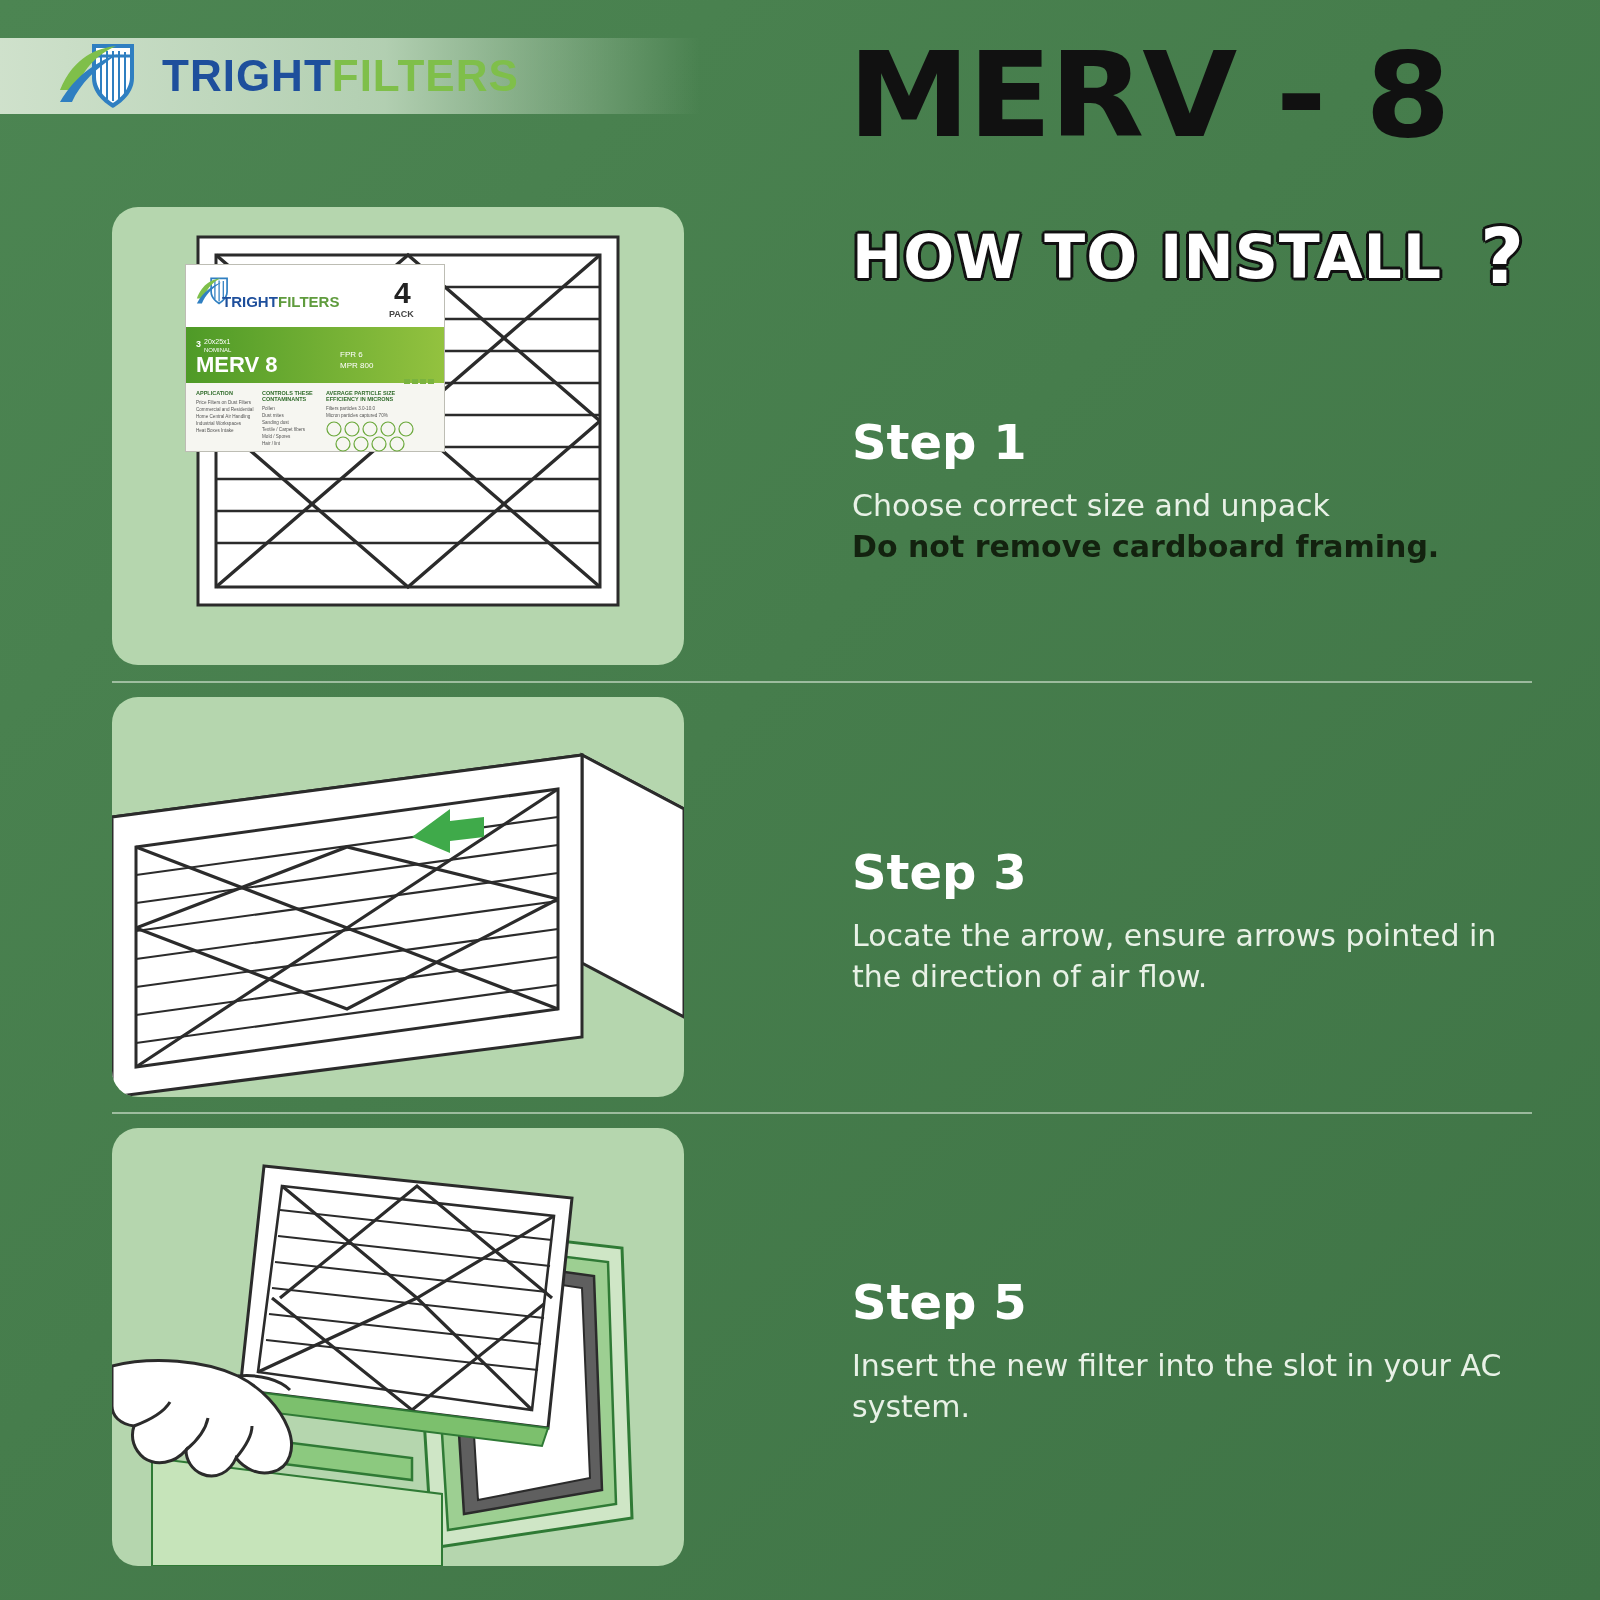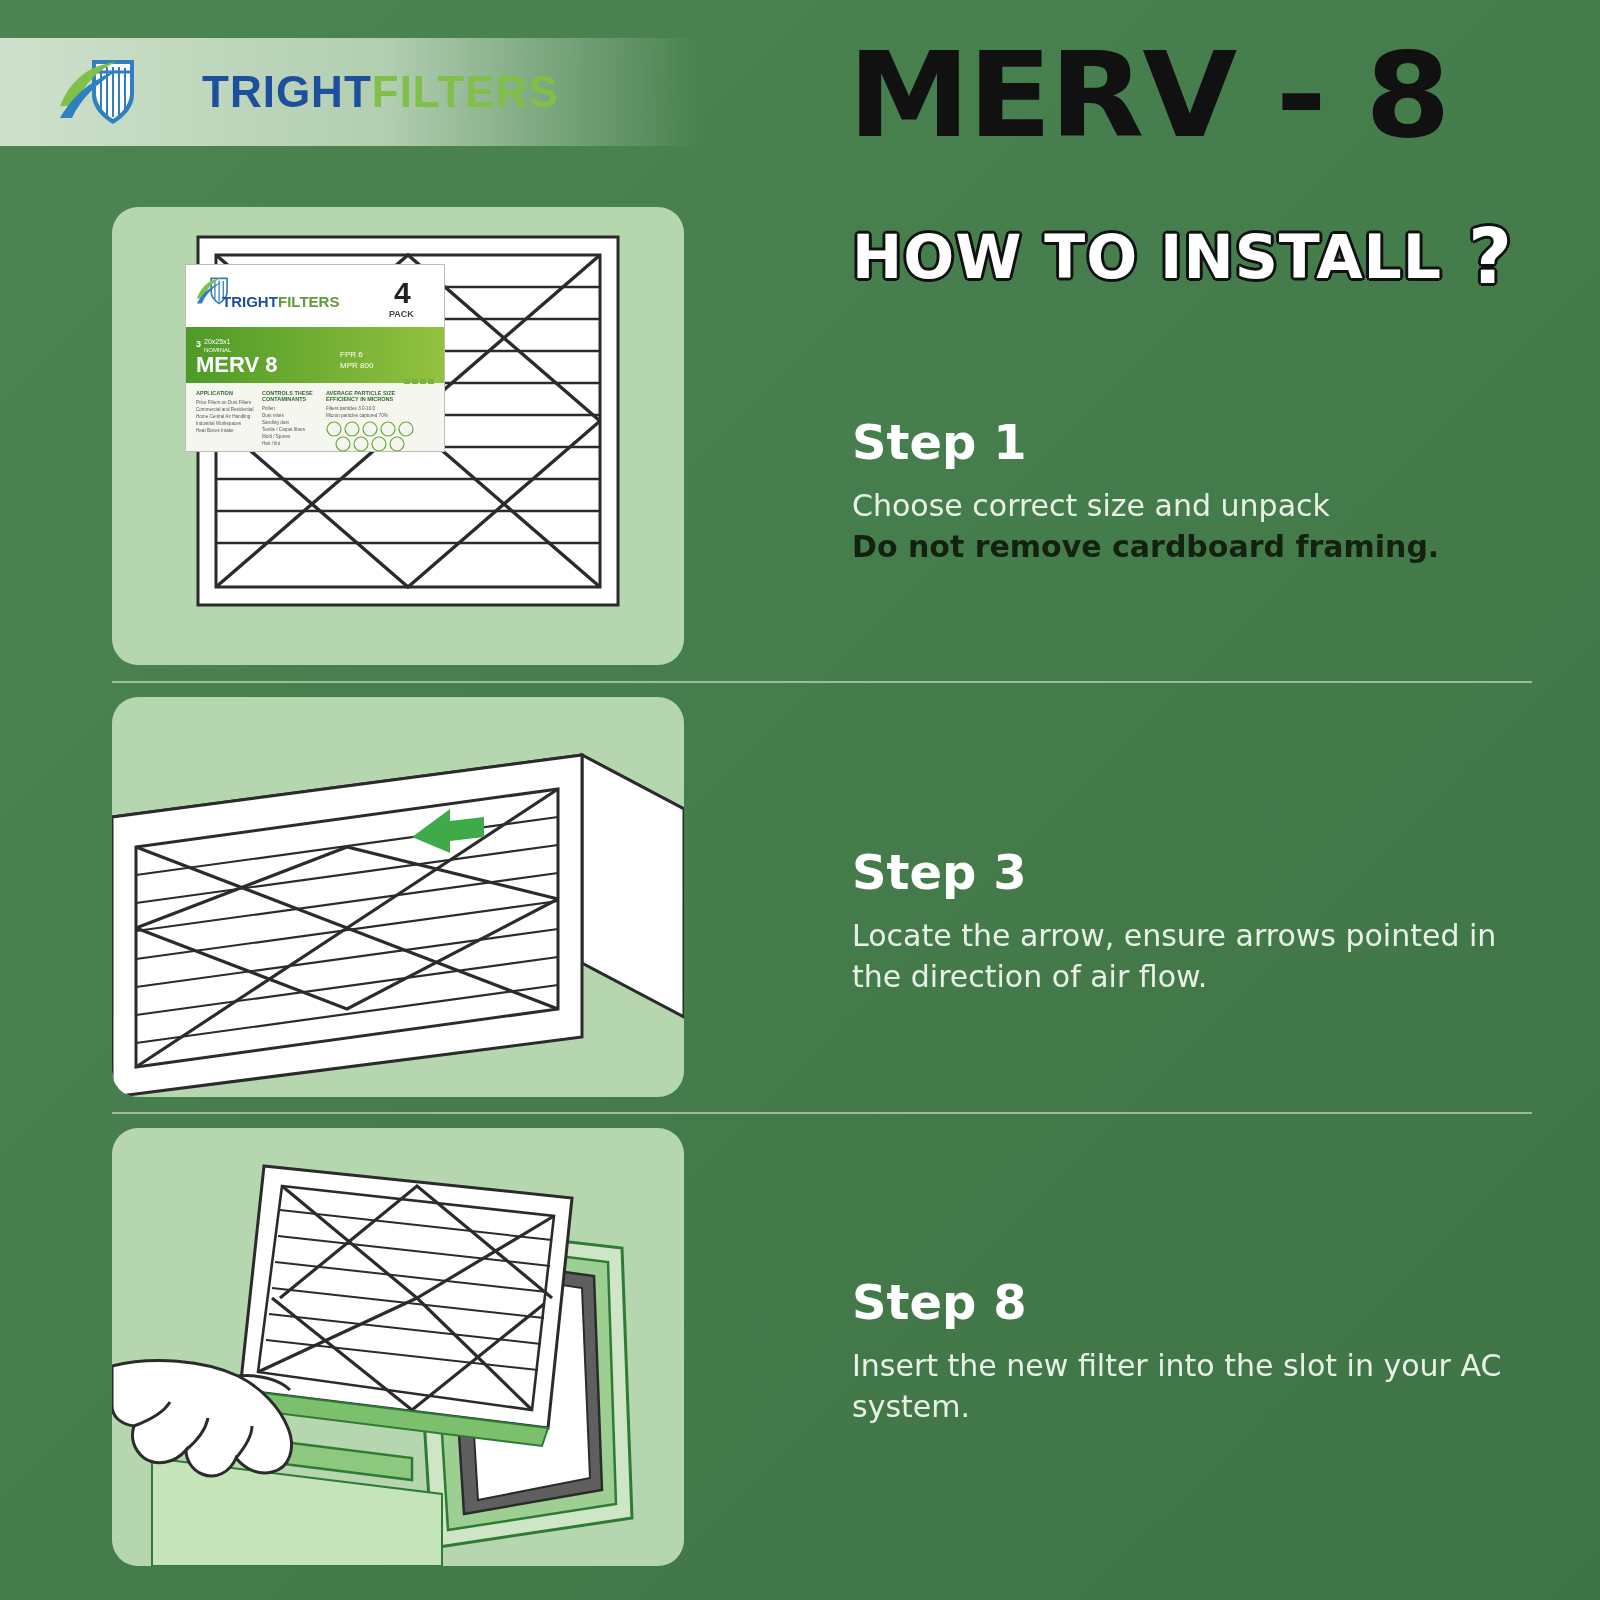--- a/index.html
+++ b/index.html
@@ -19,25 +19,24 @@
     inset: 0;
     background: linear-gradient(135deg, #4c8552 0%, #467d4c 45%, #3f7446 100%);
   }
 
   
   .logo-bar {
     position: absolute;
     left: 0;
     top: 38px;
     width: 700px;
-    height: 108px;
+    height: 76px;
     background: linear-gradient(90deg, rgba(214,230,210,0.95) 0%, rgba(196,220,194,0.85) 55%, rgba(120,165,120,0.0) 100%);
     display: flex;
     align-items: center;
-    gap: 40px;
   }
   .logo-mark {
     margin-left: 58px;
     width: 82px;
     height: 76px;
     position: relative;
     flex: none;
   }
   .logo-text {
     margin-left: 22px;
@@ -61,21 +60,21 @@
     transform: scaleX(1.04);
     transform-origin: left top;
   }
 
   .howto {
     position: absolute;
     left: 852px;
     top: 222px;
     display: flex;
     align-items: flex-start;
-    gap: 26px;
+    gap: 38px;
   }
   .howto-text {
     font-size: 60px;
     font-weight: bold;
     color: #fff;
     letter-spacing: 1px;
     font-family: "DejaVu Sans", sans-serif;
     -webkit-text-stroke: 3px #111;
     paint-order: stroke fill;
     text-shadow:
@@ -377,17 +376,17 @@
       <strong>Do not remove cardboard framing.</strong>
     </div>
   </div>
 
   <div class="step-text s2">
     <div class="step-head">Step 3</div>
     <div class="step-body">Locate the arrow, ensure arrows pointed in the direction of air flow.</div>
   </div>
 
   <div class="step-text s3">
-    <div class="step-head">Step 8</div>
+    <div class="step-head">Step 5</div>
     <div class="step-body">Insert the new filter into the slot in your AC system.</div>
   </div>
 
 </div>
 
 </body></html>

